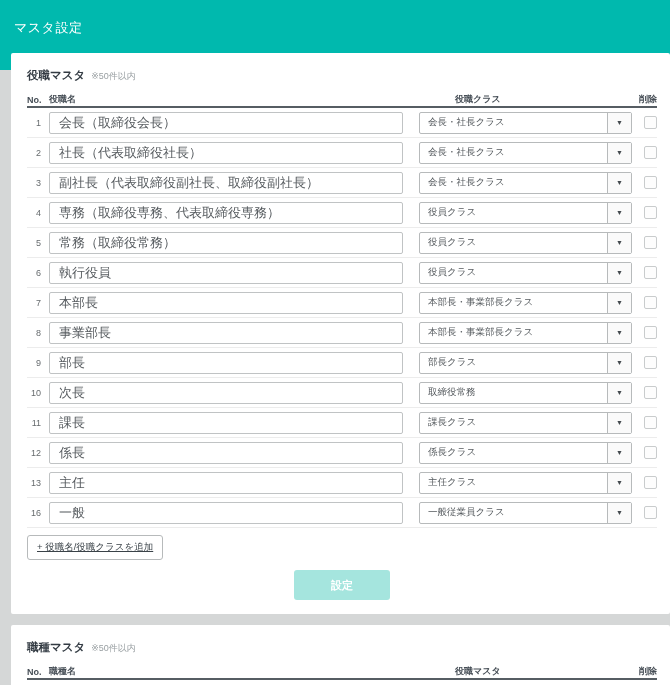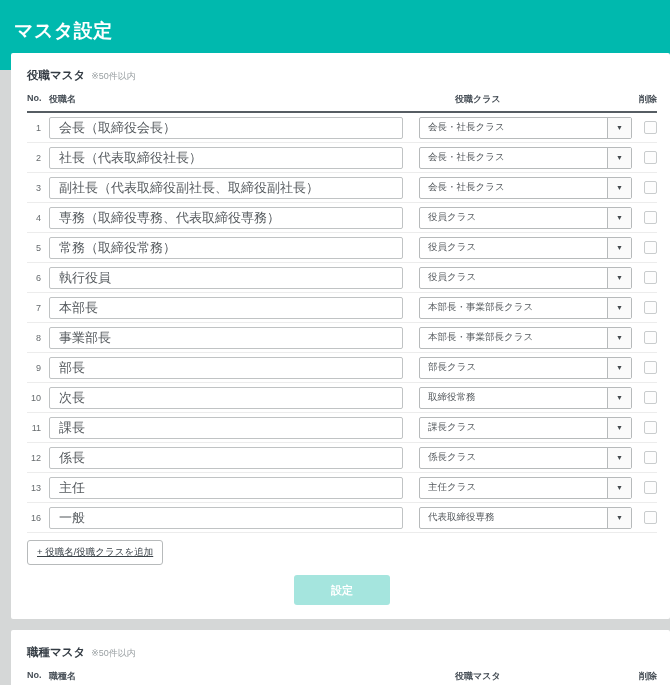--- a/index.html
+++ b/index.html
@@ -7,35 +7,35 @@
   body {
     font-family:"Liberation Sans","DejaVu Sans",sans-serif;
     background:#d5d7d7;
     position:relative;
   }
   .app-header {
     height:70px; background:#00b9ae;
     padding:18px 0 0 14px;
   }
   .app-header .title {
-    color:#ffffff; font-size:19px; font-weight:bold; letter-spacing:0.5px;
+    color:#ffffff; font-size:13px; font-weight:normal; letter-spacing:0.5px;
   }
   .main { margin:-17px 0 0 11px; }
   .card {
     background:#ffffff; border-radius:2px;
     padding:12px 13px 10px 16px;
     width:659px;
   }
   .card + .card { margin-top:11px; }
   .card-head { margin-bottom:10px; }
   .card-title { font-size:11.5px; font-weight:bold; color:#333b43; }
   .card-note { font-size:9px; color:#9aa0a3; margin-left:6px; }
   .thead {
-    display:flex; align-items:flex-start;
-    padding-bottom:5px; border-bottom:2px solid #565d63;
+    display:flex; align-items:center;
+    border-bottom:2px solid #565d63;
     font-size:9px; font-weight:bold; color:#454d55;
   }
   .c-no   { width:14px; margin-right:8px; }
   .c-name { flex:1; }
   .c-class{ width:177px; margin-left:16px; }
   .c-del  { width:25px; text-align:right; }
   .row {
     display:flex; align-items:center;
     height:30px; border-bottom:1px solid #ececec;
   }
@@ -229,21 +229,21 @@
       <span class="select-value">主任クラス</span>
       <span class="select-arrow">▼</span>
     </div>
     <span class="checkbox"></span>
   </div>
 
   <div class="row">
     <span class="row-no">16</span>
     <input class="row-input" type="text" value="一般" style="">
     <div class="select">
-      <span class="select-value">代表取締役専務</span>
+      <span class="select-value">一般従業員クラス</span>
       <span class="select-arrow">▼</span>
     </div>
     <span class="checkbox"></span>
   </div>
 </div>
     <button class="add-btn">+ 役職名/役職クラスを追加</button>
     <div class="submit-wrap">
       <button class="submit-btn">設定</button>
     </div>
   </section>

